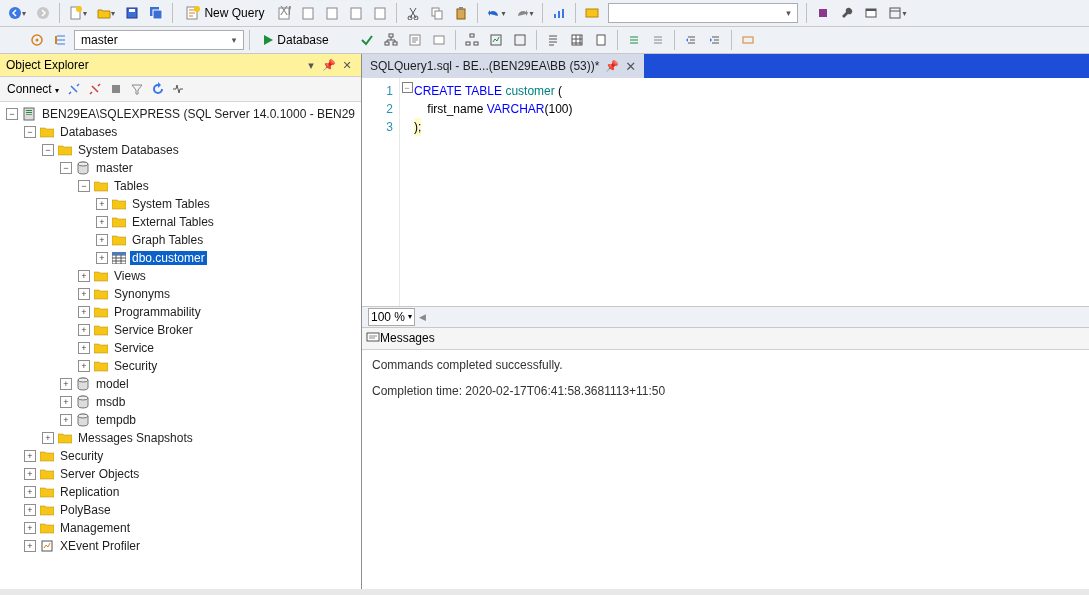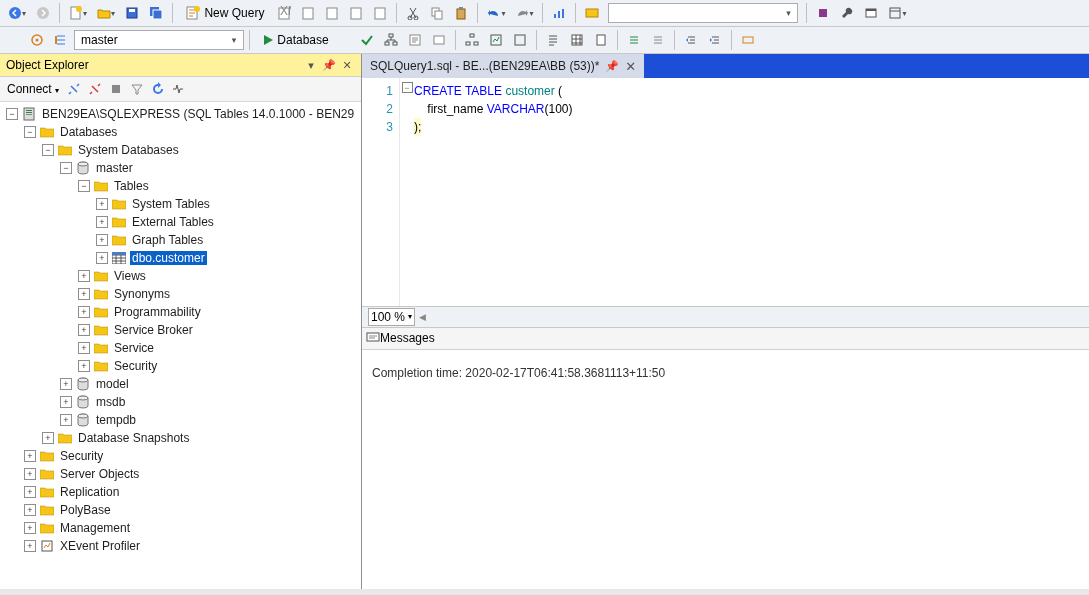--- a/index.html
+++ b/index.html
@@ -361,21 +361,21 @@
         <div class="node" style="padding-left: 6px;">
           <span class="exp">−</span>
           <span class="nicon">
             <svg width="16" height="16">
               <rect x="3" y="2" width="10" height="12" fill="#ddd" stroke="#666"></rect>
               <rect x="5" y="4" width="6" height="1" fill="#1e8e3e"></rect>
               <rect x="5" y="6" width="6" height="1" fill="#1e8e3e"></rect>
               <rect x="5" y="8" width="6" height="1" fill="#888"></rect>
             </svg>
           </span>
-          <span class="nlabel">BEN29EA\SQLEXPRESS (SQL Tables 14.0.1000 - BEN29</span>
+          <span class="nlabel">BEN29EA\SQLEXPRESS (SQL Server 14.0.1000 - BEN29</span>
         </div>
         <div class="node" style="padding-left: 24px;">
           <span class="exp">−</span>
           <span class="nicon">
             <svg class="folder" viewBox="0 0 14 12">
               <path d="M0 2 L0 11 L14 11 L14 3 L6 3 L5 2 Z" fill="#f5c518" stroke="#b8860b" stroke-width="0.5"></path>
             </svg>
           </span>
           <span class="nlabel">Databases</span>
         </div>
@@ -537,21 +537,21 @@
           </span>
           <span class="nlabel">tempdb</span>
         </div>
         <div class="node" style="padding-left: 42px;">
           <span class="exp">+</span>
           <span class="nicon">
             <svg class="folder" viewBox="0 0 14 12">
               <path d="M0 2 L0 11 L14 11 L14 3 L6 3 L5 2 Z" fill="#f5c518" stroke="#b8860b" stroke-width="0.5"></path>
             </svg>
           </span>
-          <span class="nlabel">Database Snapshots</span>
+          <span class="nlabel">Messages Snapshots</span>
         </div>
         <div class="node" style="padding-left: 24px;">
           <span class="exp">+</span>
           <span class="nicon">
             <svg class="folder" viewBox="0 0 14 12">
               <path d="M0 2 L0 11 L14 11 L14 3 L6 3 L5 2 Z" fill="#f5c518" stroke="#b8860b" stroke-width="0.5"></path>
             </svg>
           </span>
           <span class="nlabel">Security</span>
         </div>
@@ -640,17 +640,18 @@
       <span style="font-size:9px;color:#888;">◀</span>
     </div>
     <div class="msg-header">
       <span><svg width="14" height="14">
             <rect x="1" y="3" width="12" height="8" fill="white" stroke="#555"></rect>
             <path d="M3 6 h8 M3 8 h6" stroke="#888"></path>
           </svg></span>
       <span style="font-weight:400;">Messages</span>
     </div>
     <div class="msg-body">
+      <div>Commands completed successfully.</div>
       <div style="height:8px;"></div>
       <div>Completion time: 2020-02-17T06:41:58.3681113+11:50</div>
     </div>
   </div>
 </div>
 
 </body></html>

